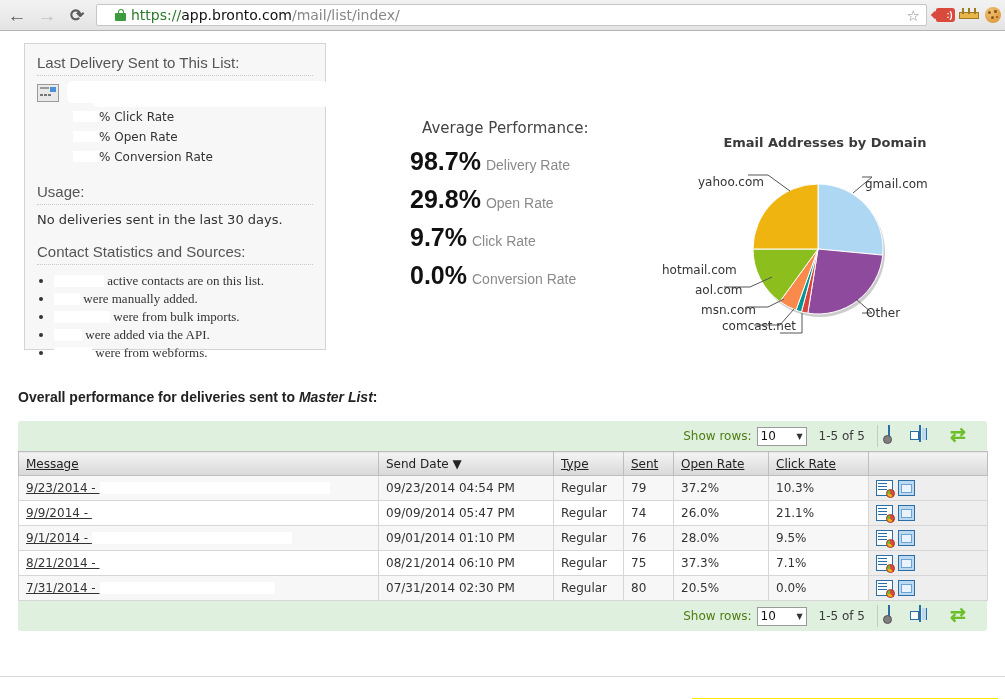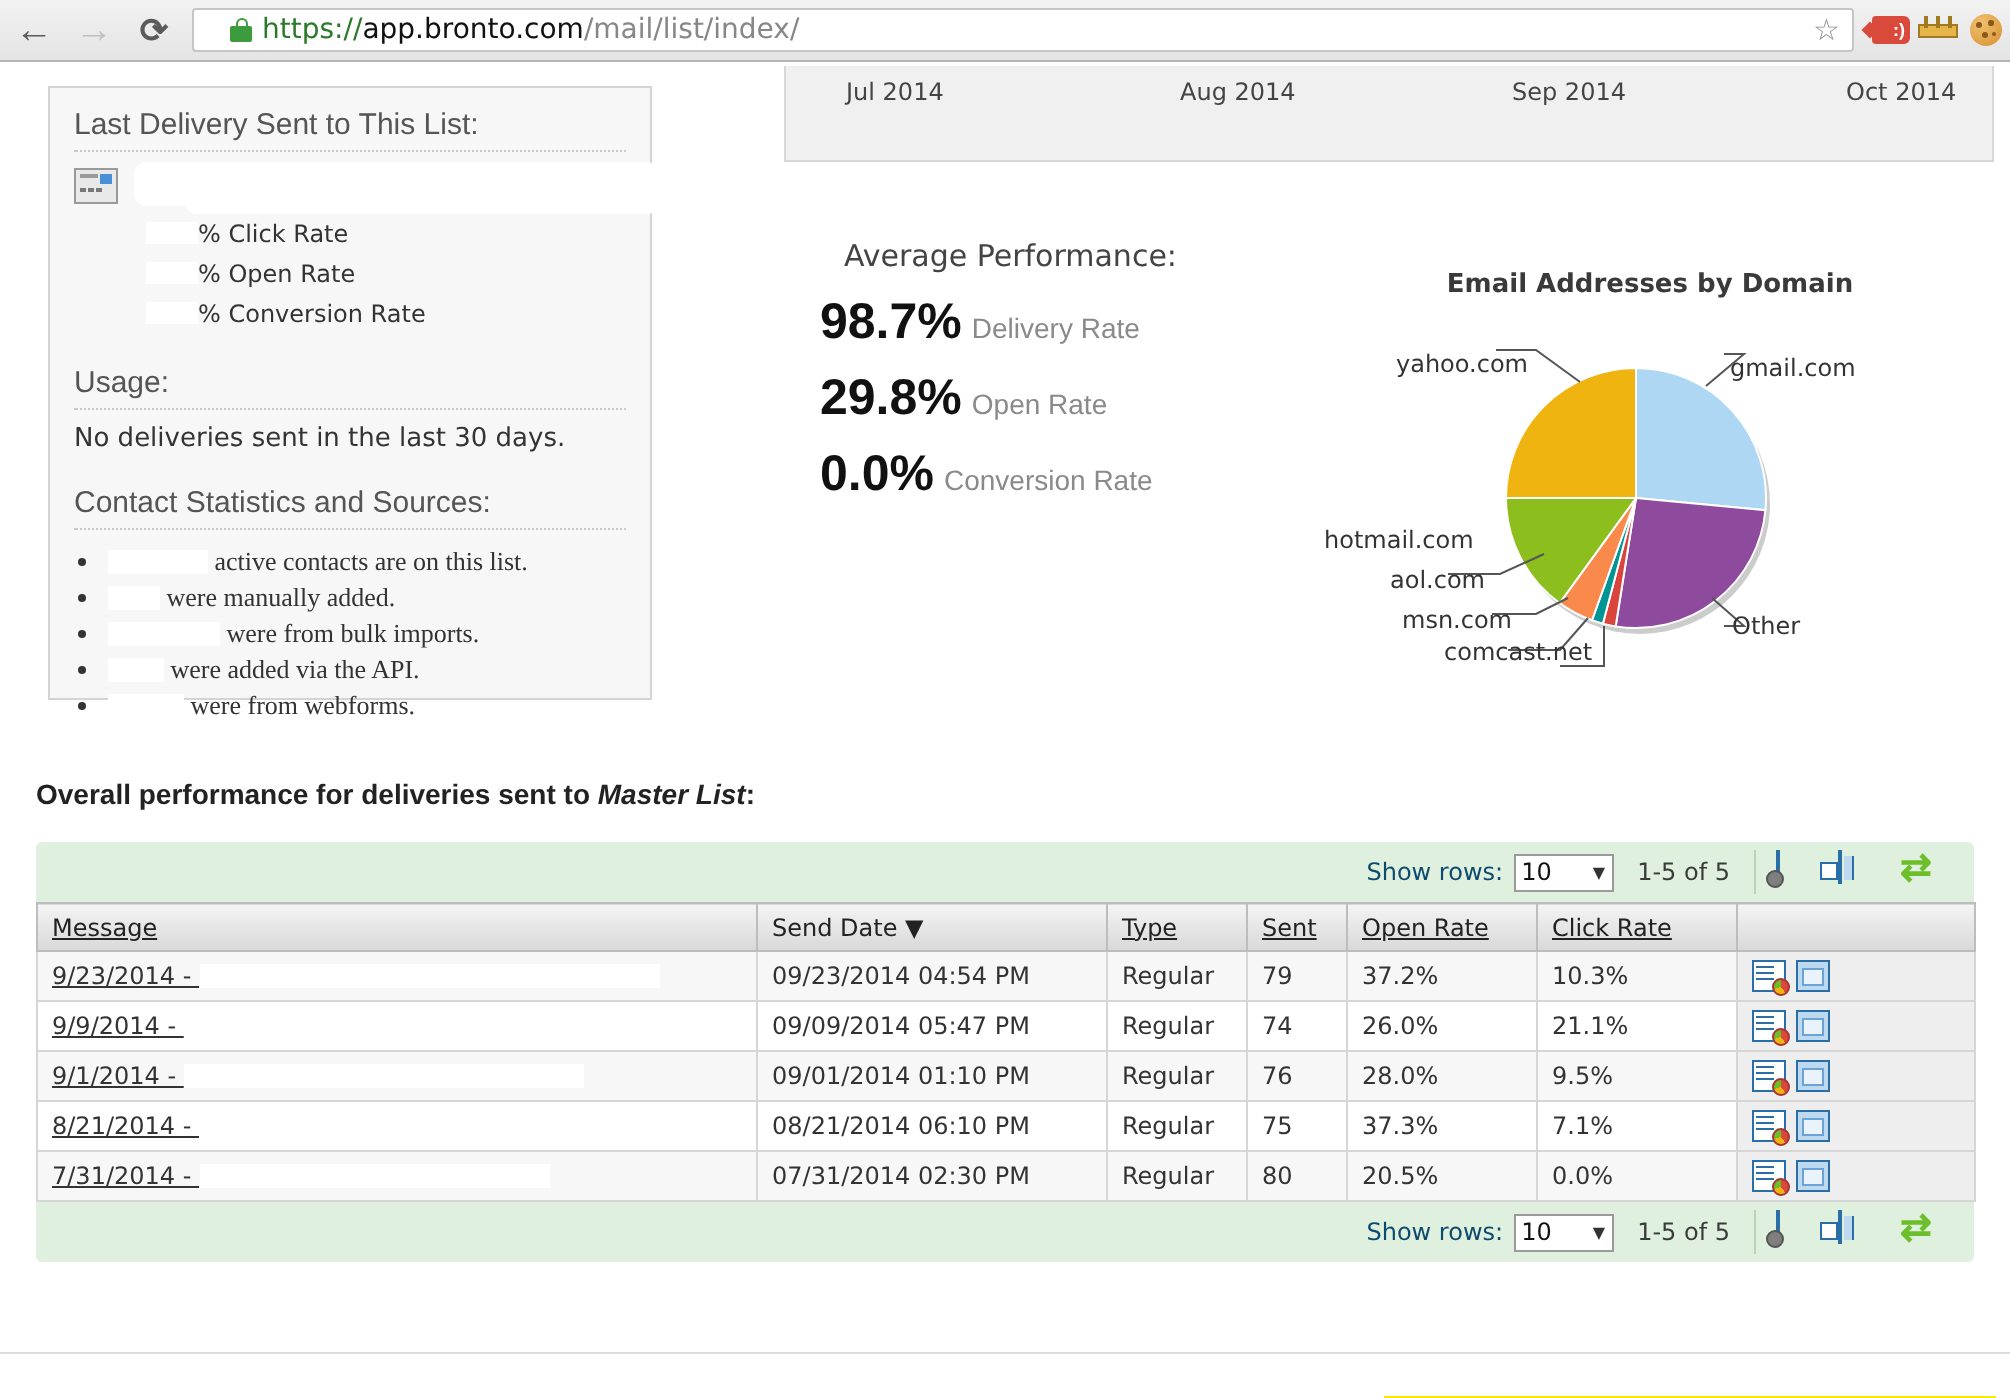--- a/index.html
+++ b/index.html
@@ -106,21 +106,21 @@
   #domain-chart svg { position:absolute; left:0; top:0;}
   .pie-label { position:absolute; font-size:12px; color:#333; white-space:nowrap; font-family:"DejaVu Sans", sans-serif;}
 
   
   #overall-heading { position:absolute; left:18px; top:358px; font-size:14px; font-weight:bold; color:#222; font-family:"Liberation Sans", sans-serif;}
   #overall-heading em { font-style:italic; }
 
   
   #deliveries-section { position:absolute; left:18px; top:390px; width:969px; background:#dff0de; border-radius:3px; padding:0;}
   .table-toolbar { height:30px; display:flex; align-items:center; justify-content:flex-end; padding-right:6px;}
-  .tb-label { font-size:12px; color:#0c4a6e; margin-right:5px; font-family:"DejaVu Sans", sans-serif;}
+  .tb-label { font-size:12px; color:#4d7c0f; margin-right:5px; font-family:"DejaVu Sans", sans-serif;}
   .rows-select {
     width:50px; height:19px; background:#fff; border:1px solid #9a9a9a;
     font-size:12px; color:#111; display:flex; align-items:center; justify-content:space-between;
     padding:0 3px; font-family:"DejaVu Sans", sans-serif;
   }
   .rows-select .caret { font-size:8px; color:#333;}
   .tb-count { font-size:12px; color:#3a3a3a; margin:0 12px 0 12px; font-family:"DejaVu Sans", sans-serif;}
   .tb-sep { width:1px; height:22px; background:#b8d4b6; margin-right:10px;}
   .tb-icon { width:22px; height:20px; margin-right:9px; position:relative;}
   .ic-grid { width:19px; height:17px; border:1.5px solid #2a6ea8; background:#fff; position:relative;}
@@ -202,26 +202,20 @@
         <i></i>
         <i></i>
         <i></i>
         <i></i>
       </span>
     </div>
 </div>
 
 <div id="page">
 
-  <div id="trend-chart-strip">
-    <span class="mlabel" style="left:30px">Jul 2014</span>
-    <span class="mlabel" style="left:197px">Aug 2014</span>
-    <span class="mlabel" style="left:363px">Sep 2014</span>
-    <span class="mlabel" style="left:530px">Oct 2014</span>
-  </div>
 
   <div id="list-info-panel">
     <div class="panel-head">Last Delivery Sent to This List:</div>
 
     <div class="last-delivery-row">
       <span class="msg-thumb">
         <span class="b1"></span>
           <span class="b2"></span>
           <span class="b3"></span>
           <span class="b4"></span>
@@ -248,20 +242,23 @@
     </ul>
   </div>
 
   <div id="avg-perf">
     <div class="title">Average Performance:</div>
     <div class="perf-row">
       <span class="perf-val">98.7%</span><span class="perf-lbl">Delivery Rate</span>
     </div>
     <div class="perf-row">
       <span class="perf-val">29.8%</span><span class="perf-lbl">Open Rate</span>
+    </div>
+    <div class="perf-row">
+      <span class="perf-val">9.7%</span><span class="perf-lbl">Click Rate</span>
     </div>
     <div class="perf-row">
       <span class="perf-val">0.0%</span><span class="perf-lbl">Conversion Rate</span>
     </div>
   </div>
 
   <div id="overall-heading">
     <span>Overall performance for deliveries sent to </span><em>Master List</em><span>:</span>
   </div>
 

